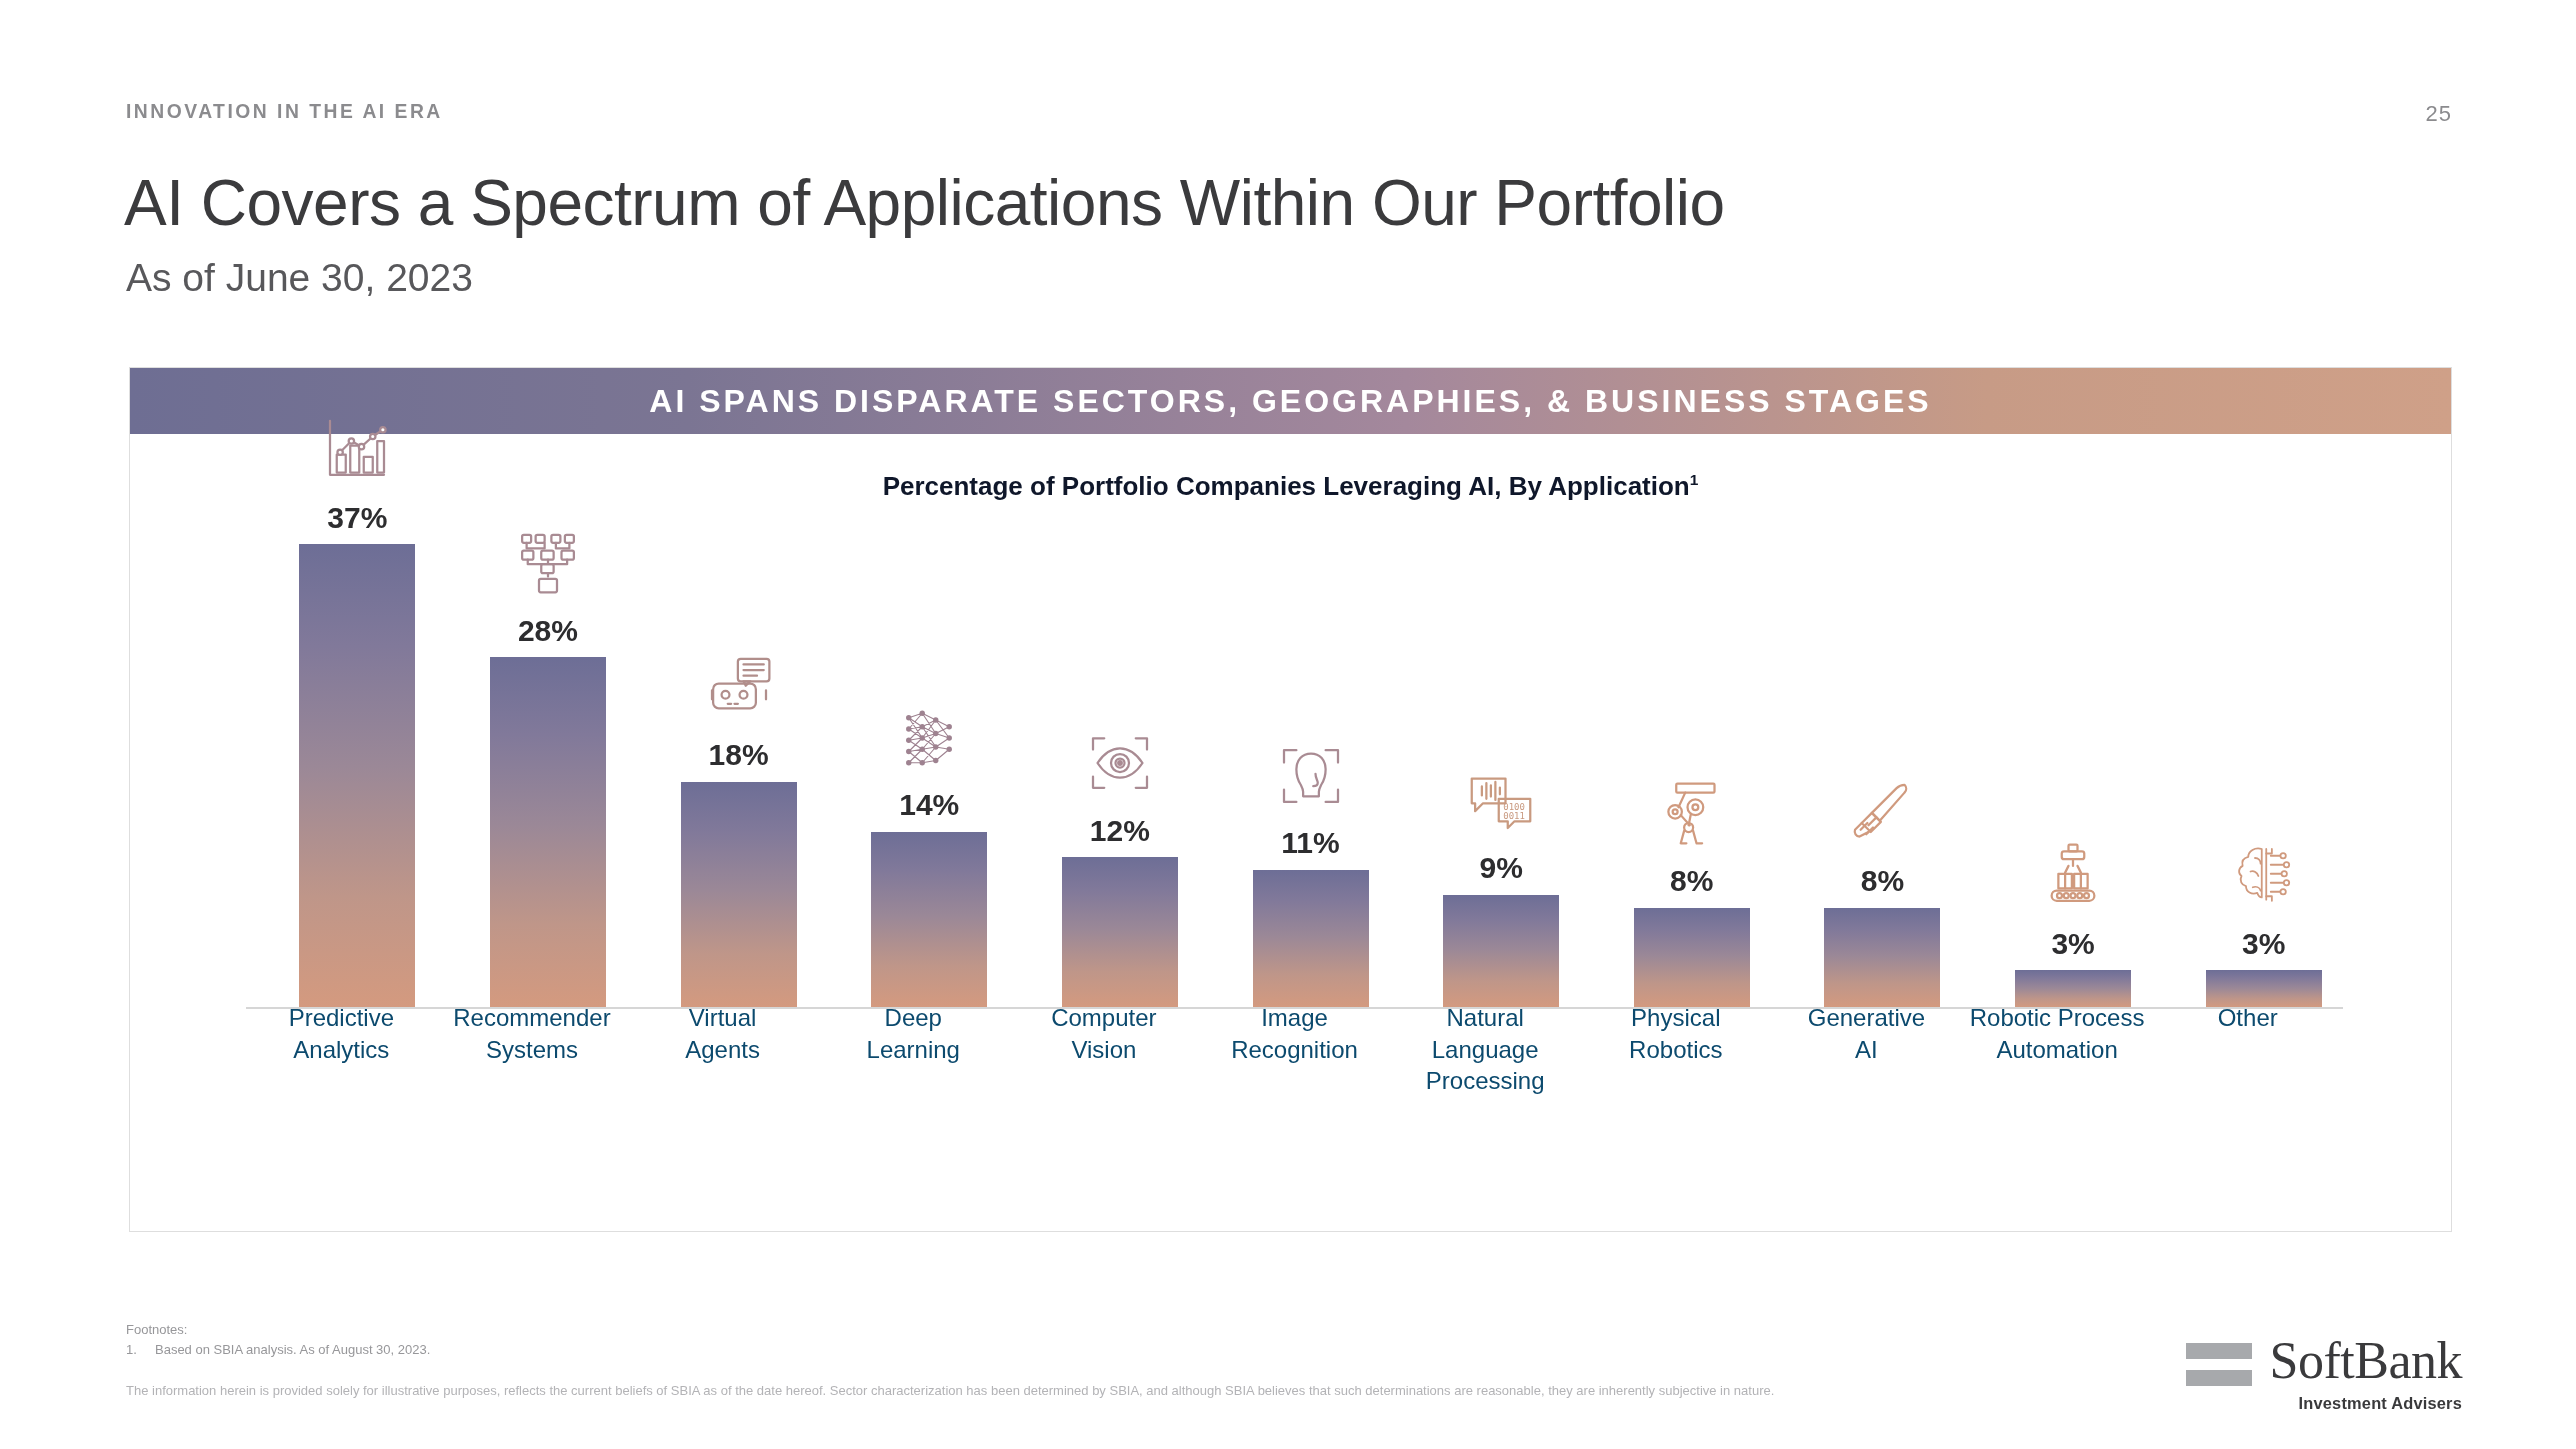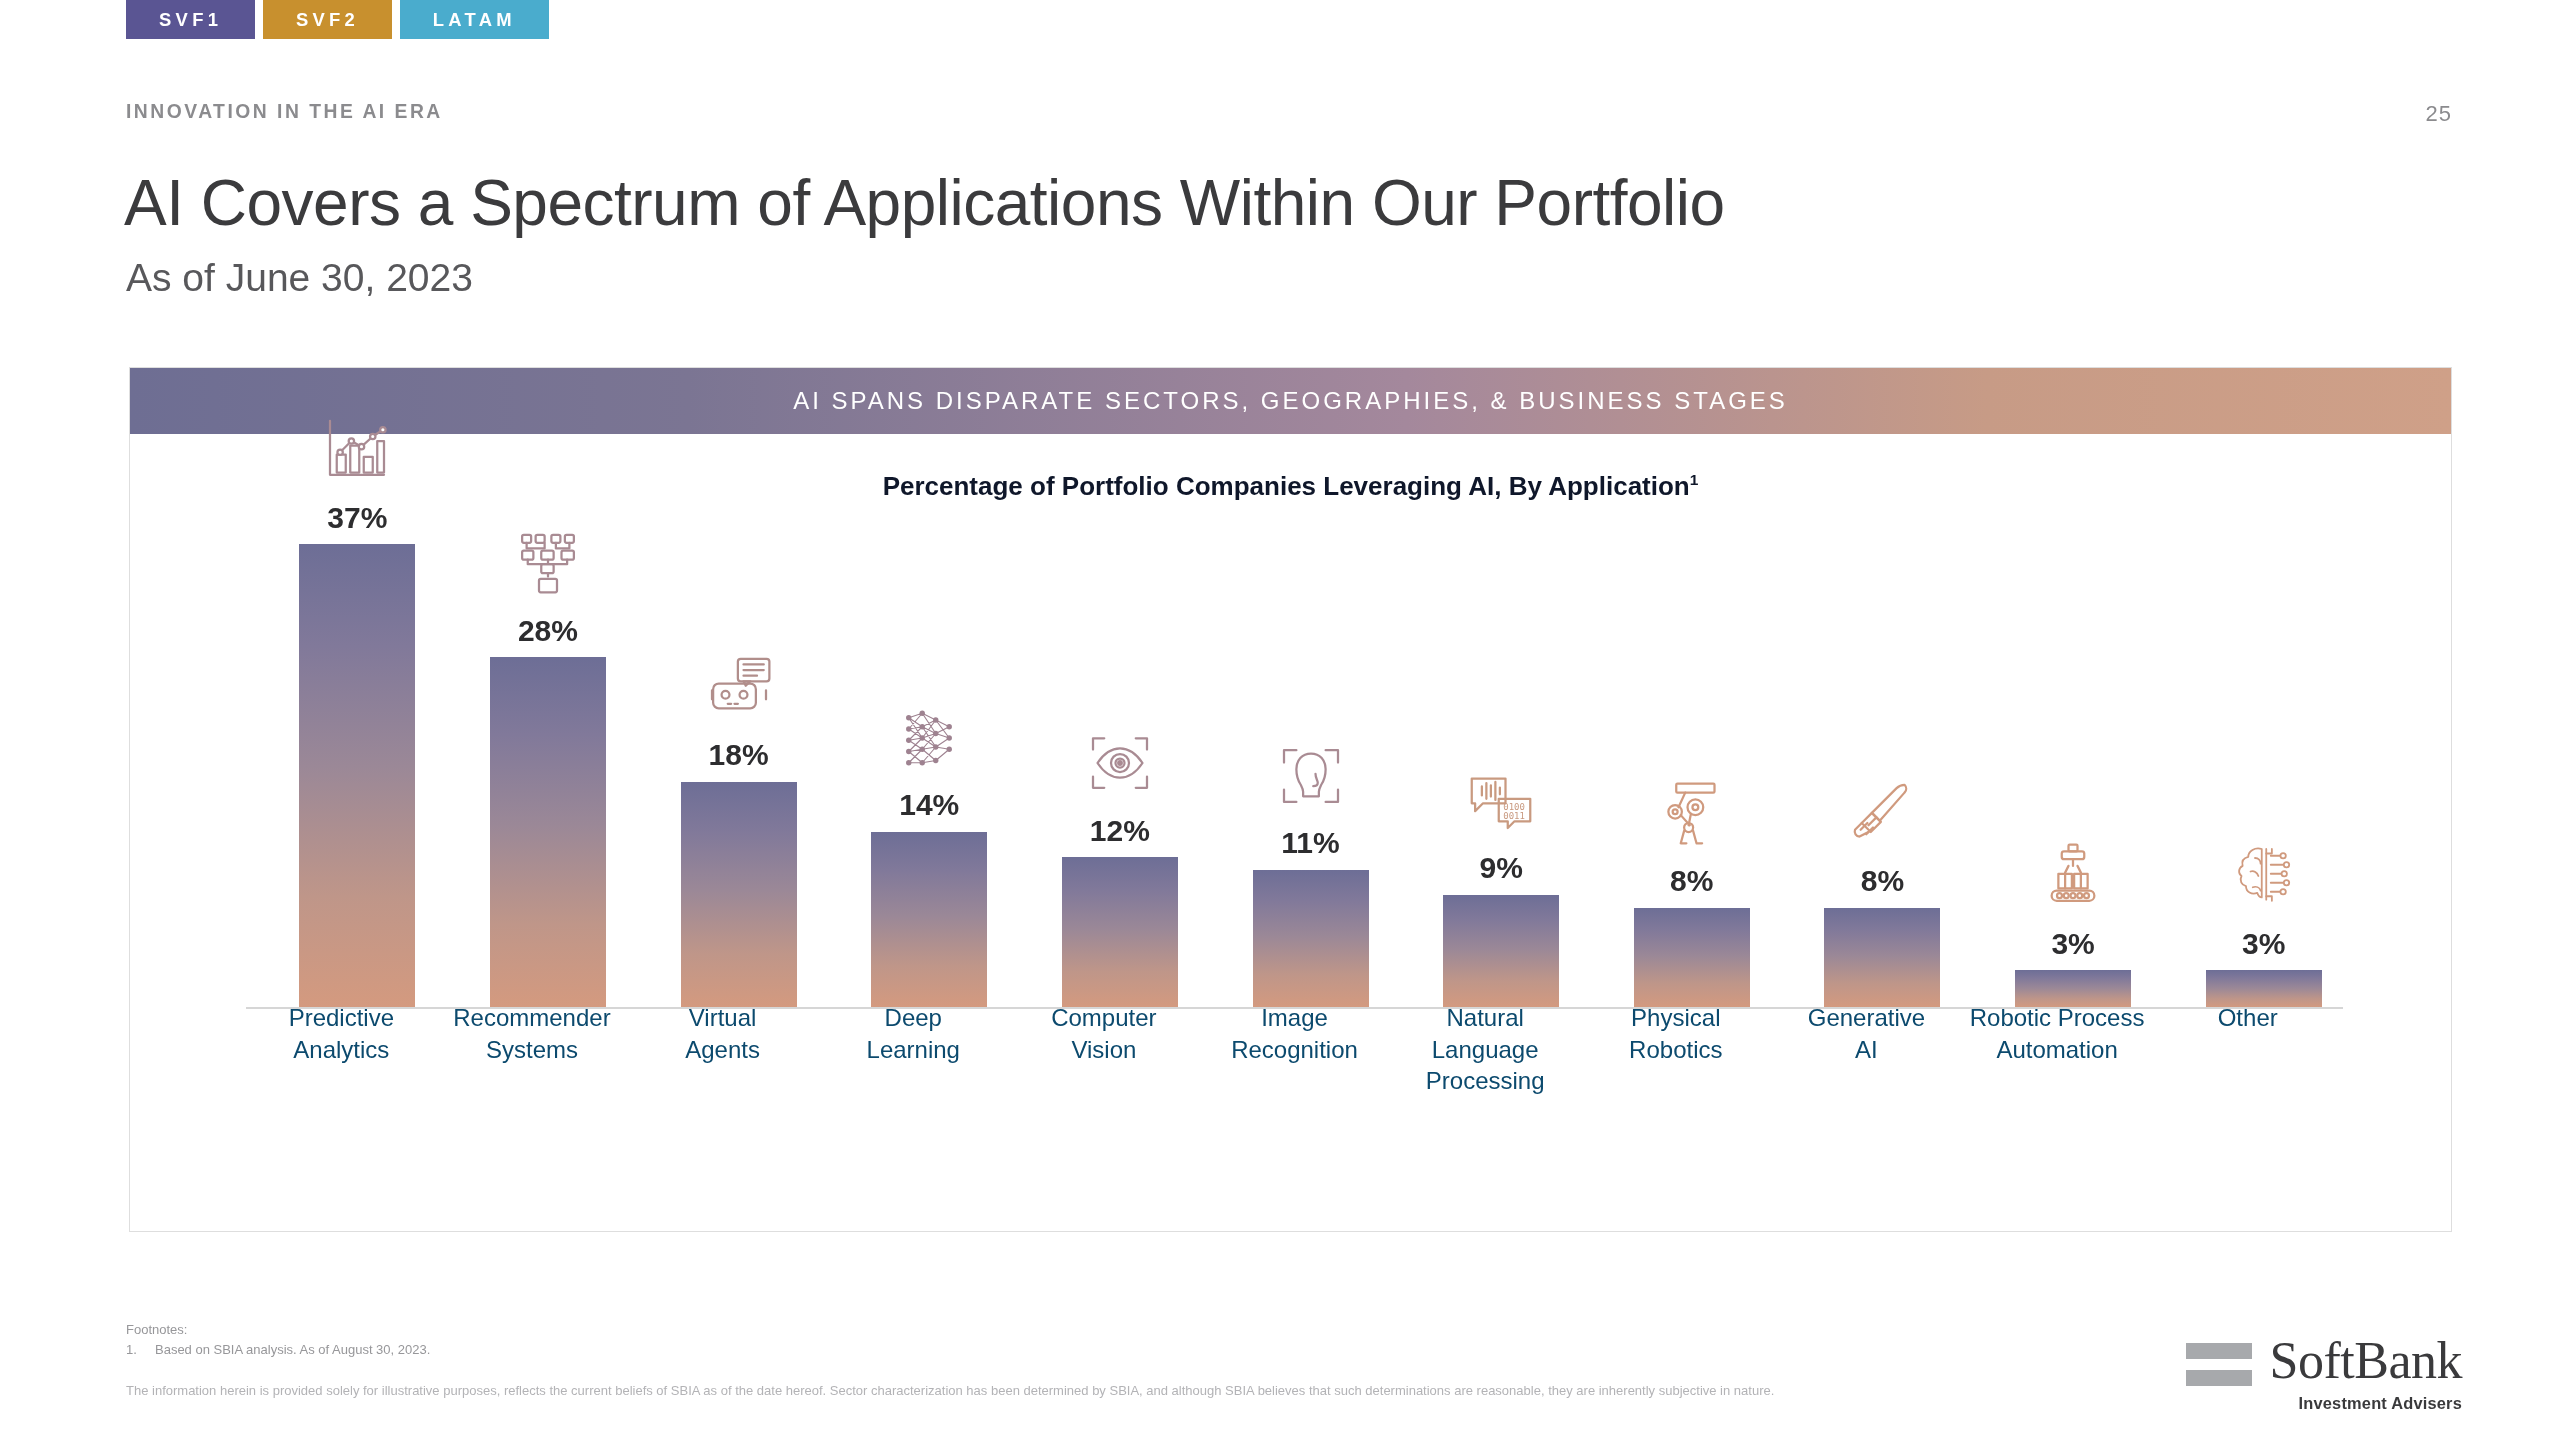--- a/index.html
+++ b/index.html
@@ -46,21 +46,21 @@
     position: absolute; left: 129px; top: 367px;
     width: 2323px; height: 865px;
     border: 1px solid #dedede; background: #fff;
   }
   .banner {
     height: 66px; width: 100%;
     background: linear-gradient(90deg, #6e6e93 0%, #7b7593 24%, #a4889c 55%, #c79b86 80%, #cfa088 100%);
     display: flex; align-items: center; justify-content: center;
   }
   .banner-text {
-    color: #ffffff; font-size: 24px; font-weight: 400; letter-spacing: 3px;
+    color: #ffffff; font-size: 32px; font-weight: 700; letter-spacing: 3px;
   }
   .chart-title {
     text-align: center; margin-top: 37px;
     font-size: 26px; font-weight: 700; color: #0f172a;
   }
   .chart-title sup { font-size: 15.5px; font-weight: 700; vertical-align: super; }
 
   
   .plot {
     position: absolute; left: 116px; top: 92px;
@@ -119,31 +119,20 @@
   .logo-bar { width: 66px; height: 16.4px; background: #a7a9ac; }
   .logo-text { display: flex; flex-direction: column; align-items: flex-end; }
   .logo-name { font-family: "Liberation Serif", serif; font-size: 52px; color: #3a3a3c; line-height: 1; letter-spacing: -0.5px; }
   .logo-sub { font-size: 16.4px; font-weight: 700; color: #3a3a3c; margin-top: 6.8px; letter-spacing: 0.2px; }
 </style>
 </head>
 <body>
 
 <div class="slide">
 
-  <div class="tabs">
-    <div class="tab tab-svf1">
-        <span>SVF1</span>
-      </div>
-    <div class="tab tab-svf2">
-        <span>SVF2</span>
-      </div>
-    <div class="tab tab-latam">
-        <span>LATAM</span>
-      </div>
-  </div>
 
   <div class="eyebrow">INNOVATION IN THE AI ERA</div>
   <div class="pagenum">25</div>
   <div class="title">AI Covers a Spectrum of Applications Within Our Portfolio</div>
   <div class="subtitle">As of June 30, 2023</div>
 
   <div class="card">
     <div class="banner">
       <span class="banner-text">AI SPANS DISPARATE SECTORS, GEOGRAPHIES, &amp; BUSINESS STAGES</span>
     </div>

